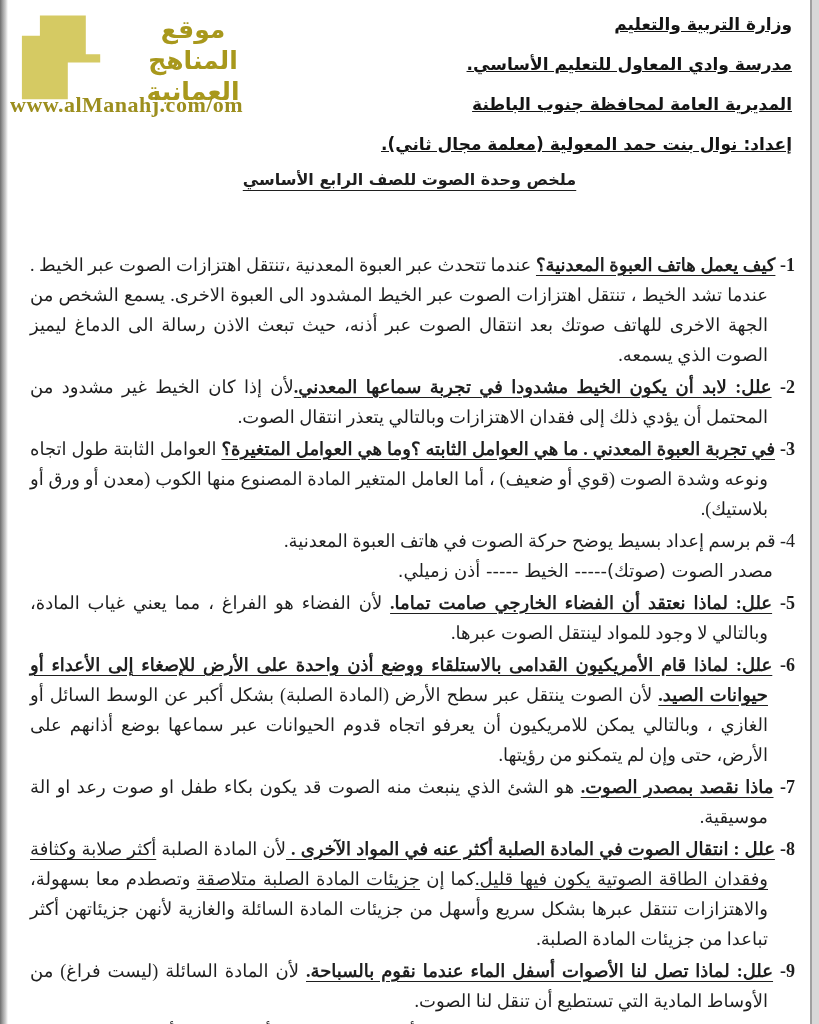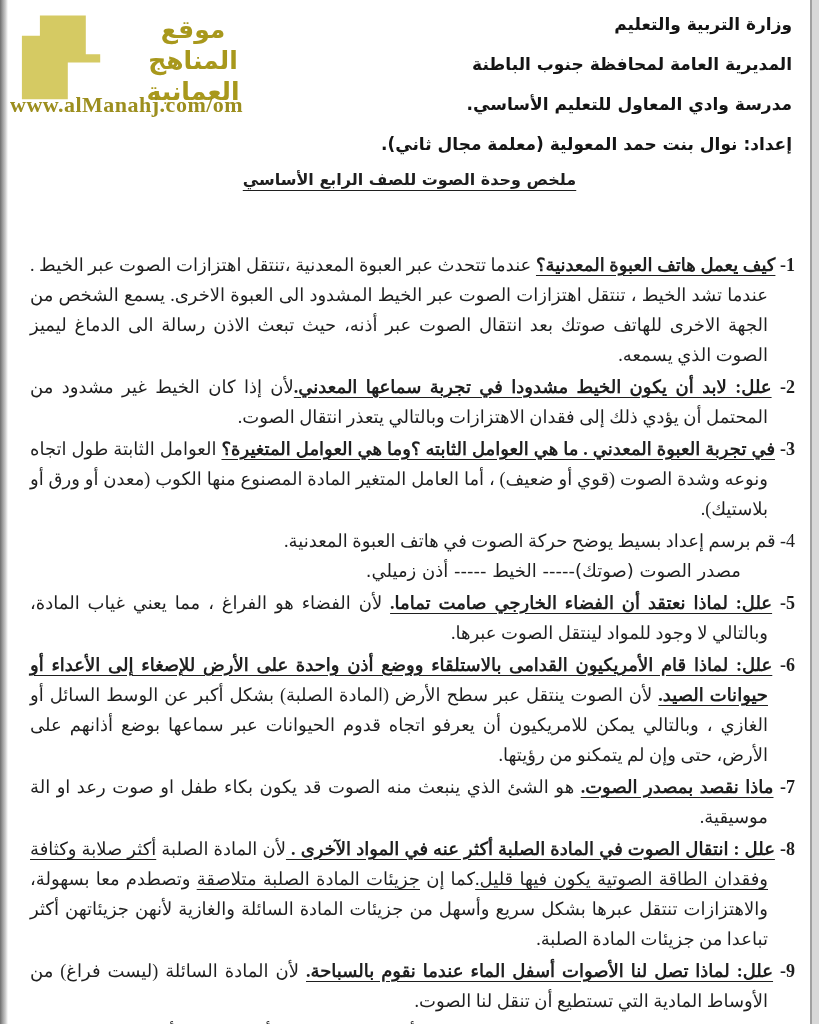--- a/index.html
+++ b/index.html
@@ -27,37 +27,37 @@
     position:absolute;left:88px;top:6px;width:190px;text-align:center;
     color:#a8981c;font-weight:bold;line-height:31px;font-size:25px;
   }
   .logo-url{
     position:absolute;left:0px;top:84px;color:#9c8e1e;font-weight:bold;
     font-family:"Liberation Serif",serif;font-size:22px;direction:ltr;letter-spacing:.5px;
   }
   
   .header{
     position:absolute;right:27px;top:12px;text-align:right;
-    font-weight:bold;font-size:17px;color:#141414;
+    font-weight:bold;font-size:17px;color:#141414;text-decoration:underline;
   }
   .h-line{line-height:25px;margin-bottom:15px;}
   
   .title{
     position:absolute;top:170px;right:0;left:0;text-align:center;
     font-weight:bold;font-size:16px;
     text-decoration:underline;text-underline-offset:5px;
   }
   
   .content{
     position:absolute;top:250px;right:24px;left:30px;
     font-size:18px;line-height:30px;text-align:justify;
   }
   .q-item{margin-bottom:2px;}
   .q-line{padding-right:27px;text-indent:-27px;font-family:Liberation Serif, serif;}
-  .q-subline{margin-right:54px;text-indent:0;}
+  .q-subline{margin-right:22px;text-indent:0;}
   .marker{white-space:pre;}
   .b{font-weight:bold;}
   .u{text-decoration:underline;text-underline-offset:4px;}
   .extra-gap{margin-right:38px;}
   .extra-gap .q-line{padding-right:0;text-indent:0;}
   .extra-gap .marker{margin-left:14px;}
 </style>
 </head>
 <body>
 
@@ -70,22 +70,22 @@
     <div class="logo-shape"></div>
     <div class="logo-text">
       <div>موقع</div>
       <div>المناهج العمانية</div>
     </div>
     <div class="logo-url">www.alManahj.com/om</div>
   </div>
 
   <div class="header">
     <div class="h-line">وزارة التربية والتعليم</div>
+    <div class="h-line">مدرسة وادي المعاول للتعليم الأساسي.</div>
     <div class="h-line">المديرية العامة لمحافظة جنوب الباطنة</div>
-    <div class="h-line">مدرسة وادي المعاول للتعليم الأساسي.</div>
     <div class="h-line">إعداد: نوال بنت حمد المعولية (معلمة مجال ثاني).</div>
   </div>
 
   <div class="title">ملخص وحدة الصوت للصف الرابع الأساسي</div>
 
   <div class="content">
       <div class="q-item">
         <div class="q-line"><span class="marker b">1- </span><span class="b u">كيف يعمل هاتف العبوة المعدنية؟</span><span class=""> عندما تتحدث عبر العبوة المعدنية ،تنتقل اهتزازات الصوت عبر الخيط . عندما تشد الخيط ، تنتقل اهتزازات الصوت عبر الخيط المشدود الى العبوة الاخرى. يسمع الشخص من الجهة الاخرى للهاتف صوتك بعد انتقال الصوت عبر أذنه، حيث تبعث الاذن رسالة الى الدماغ ليميز الصوت الذي يسمعه.</span></div>
       </div>
       <div class="q-item">

